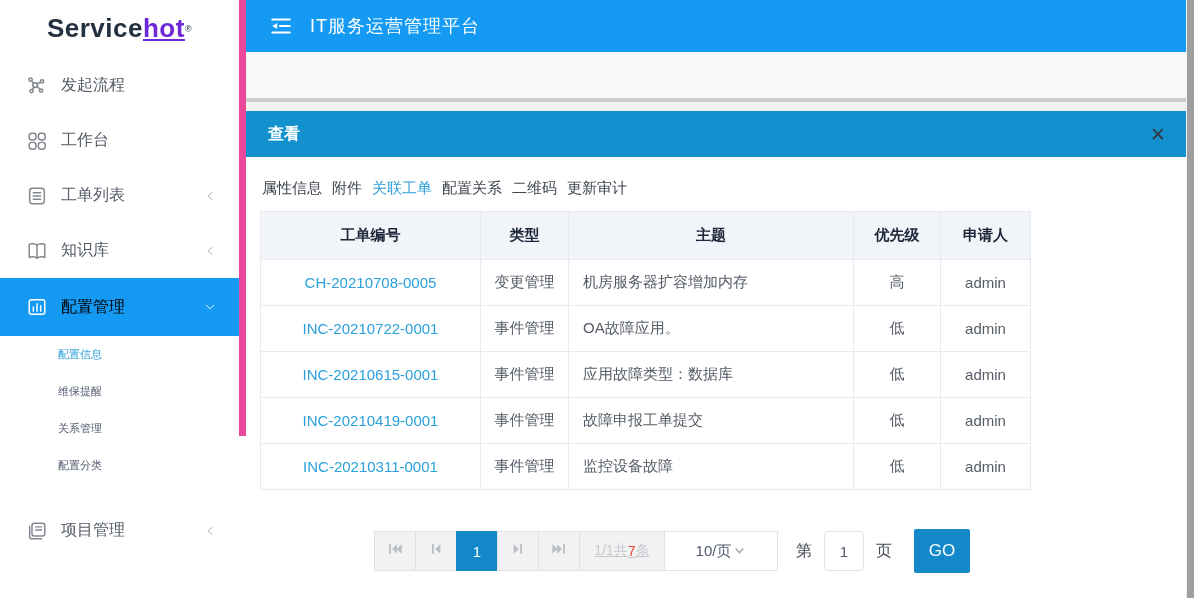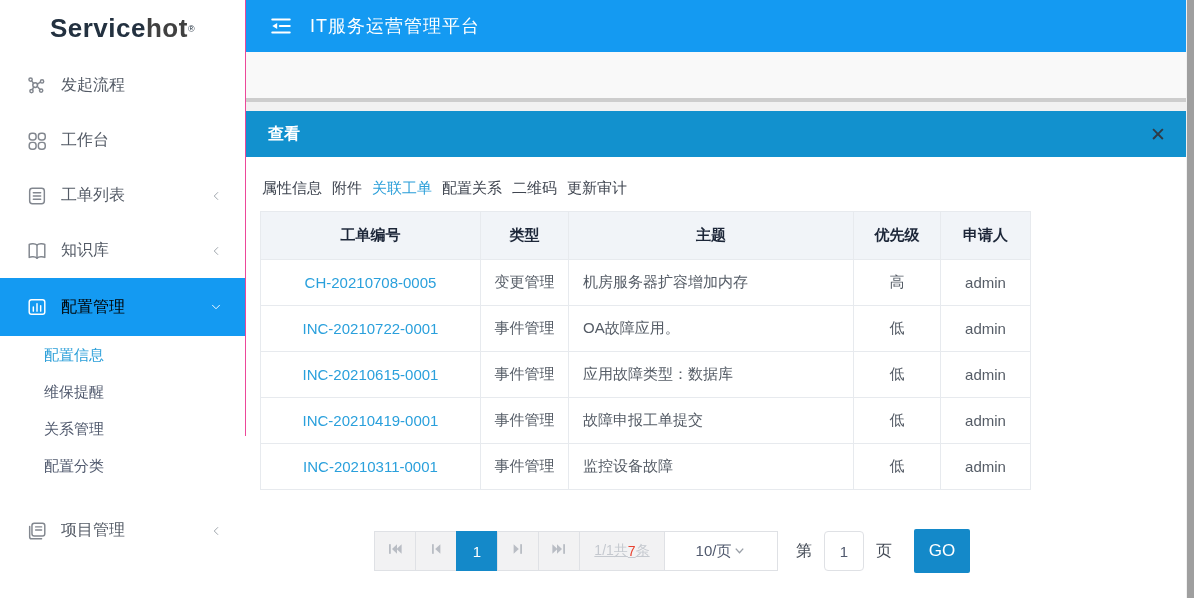--- a/index.html
+++ b/index.html
@@ -4,41 +4,41 @@
 <style>
   * { margin:0; padding:0; box-sizing:border-box; }
   html,body { width:1194px; height:598px; overflow:hidden; }
   body {
     font-family:"Liberation Sans","DejaVu Sans",sans-serif;
     display:flex; background:#fff; color:#515a6e; position:relative;
   }
 
   
   .sidebar { width:246px; min-width:246px; height:436px; background:#fff;
-             border-right:1px solid #ec4899; position:relative; z-index:2; }
+             border-right:7px solid #ec4899; position:relative; z-index:2; }
   .logo { height:56px; display:flex; align-items:center; justify-content:center;
           font-size:26px; font-weight:800; letter-spacing:.5px; }
   .logo .svc { color:#233140; }
-  .logo .hot { color:#404040; }
+  .logo .hot { color:#6d28d9;text-decoration:underline; }
   .logo .reg { font-size:9px; color:#233140; vertical-align:top; margin-top:2px; font-weight:400; }
 
   .menu { margin-top:2px; }
   .menu-item { height:55px; display:flex; align-items:center; padding:0 22px 0 26px;
                color:#545b66; font-size:16px; cursor:pointer; }
   .menu-item .mi-icon { width:22px; height:22px; margin-right:13px; flex:none; display:flex; }
   .menu-item .mi-label { flex:1; }
   .menu-item .mi-chev { width:14px; height:14px; flex:none; }
   .menu-item.active { background:#149af2; color:#000000; height:58px; }
   svg.ic { stroke:#82878f; fill:none; stroke-width:1.6; stroke-linecap:round; stroke-linejoin:round; }
   .menu-item.active svg.ic { stroke:#fff; }
   svg.chev { stroke:#9aa0a8; fill:none; stroke-width:1.6; stroke-linecap:round; stroke-linejoin:round; }
   .menu-item.active svg.chev { stroke:#fff; }
 
   .submenu { }
-  .sub-item { height:37px; line-height:37px; padding-left:44px; font-size:15px;
+  .sub-item { height:37px; line-height:37px; padding-left:58px; font-size:11px;
               color:#515a6e; cursor:pointer; }
   .sub-item.active { color:#2b9fd9; }
   .submenu + .menu-item { margin-top:19px; }
 
   
   .main { flex:1; display:flex; flex-direction:column; height:598px; position:relative; }
   .topbar { height:52px; background:#149af2; display:flex; align-items:center;
             padding-left:22px; color:#fff; flex:none; }
   .topbar .fold { width:26px; height:26px; margin-right:16px; cursor:pointer; display:flex; }
   .topbar .title { font-size:18px; letter-spacing:1px; }

